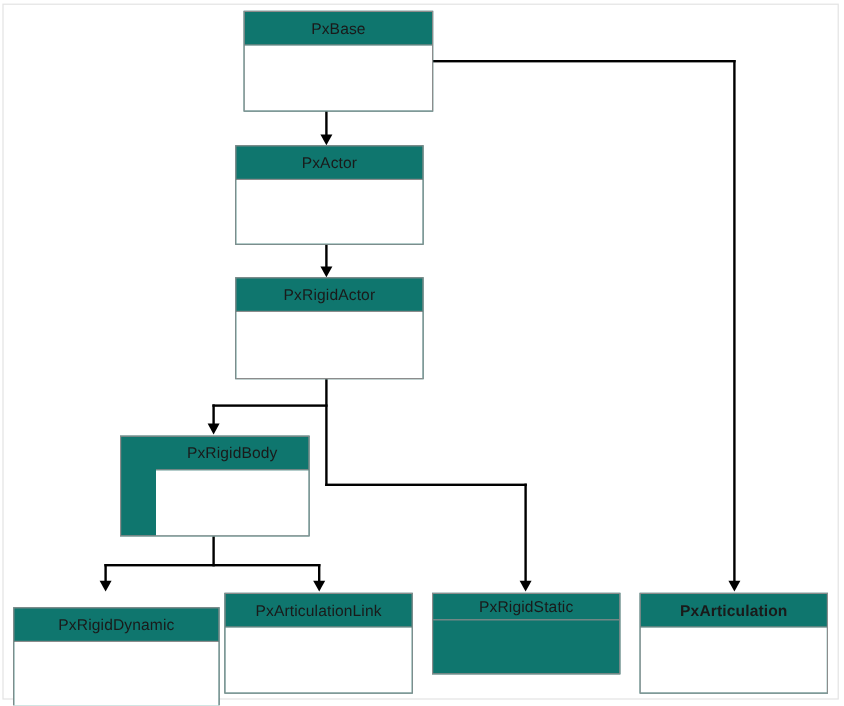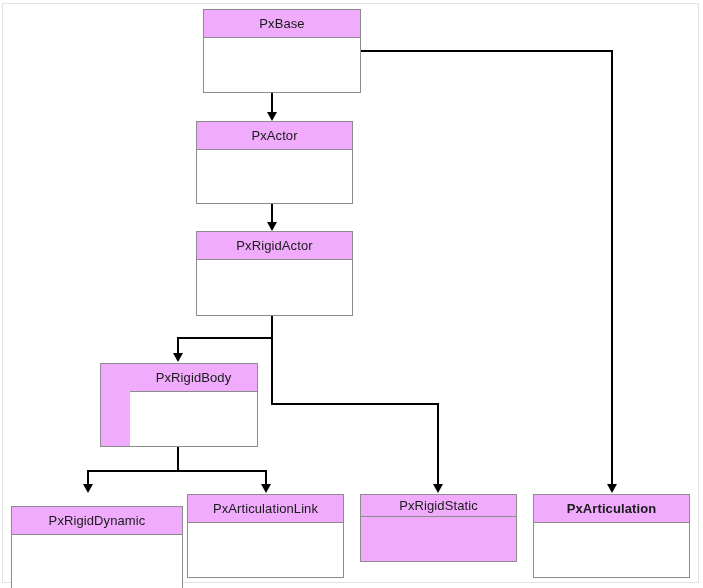--- a/index.html
+++ b/index.html
@@ -23,21 +23,21 @@
     top: 3px;
     width: 697px;
     height: 580px;
     border: 1px solid #e3e3e3;
     box-sizing: border-box;
     pointer-events: none;
   }
   .uml-class {
     position: absolute;
     box-sizing: border-box;
-    background: #f0abfc;
+    background: #0f766e;
     border: 1px solid #8c8c8c;
     display: flex;
     flex-direction: column;
     z-index: 5;
   }
   .uml-title {
     box-sizing: border-box;
     border-bottom: 1px solid #8c8c8c;
     display: flex;
     align-items: center;

